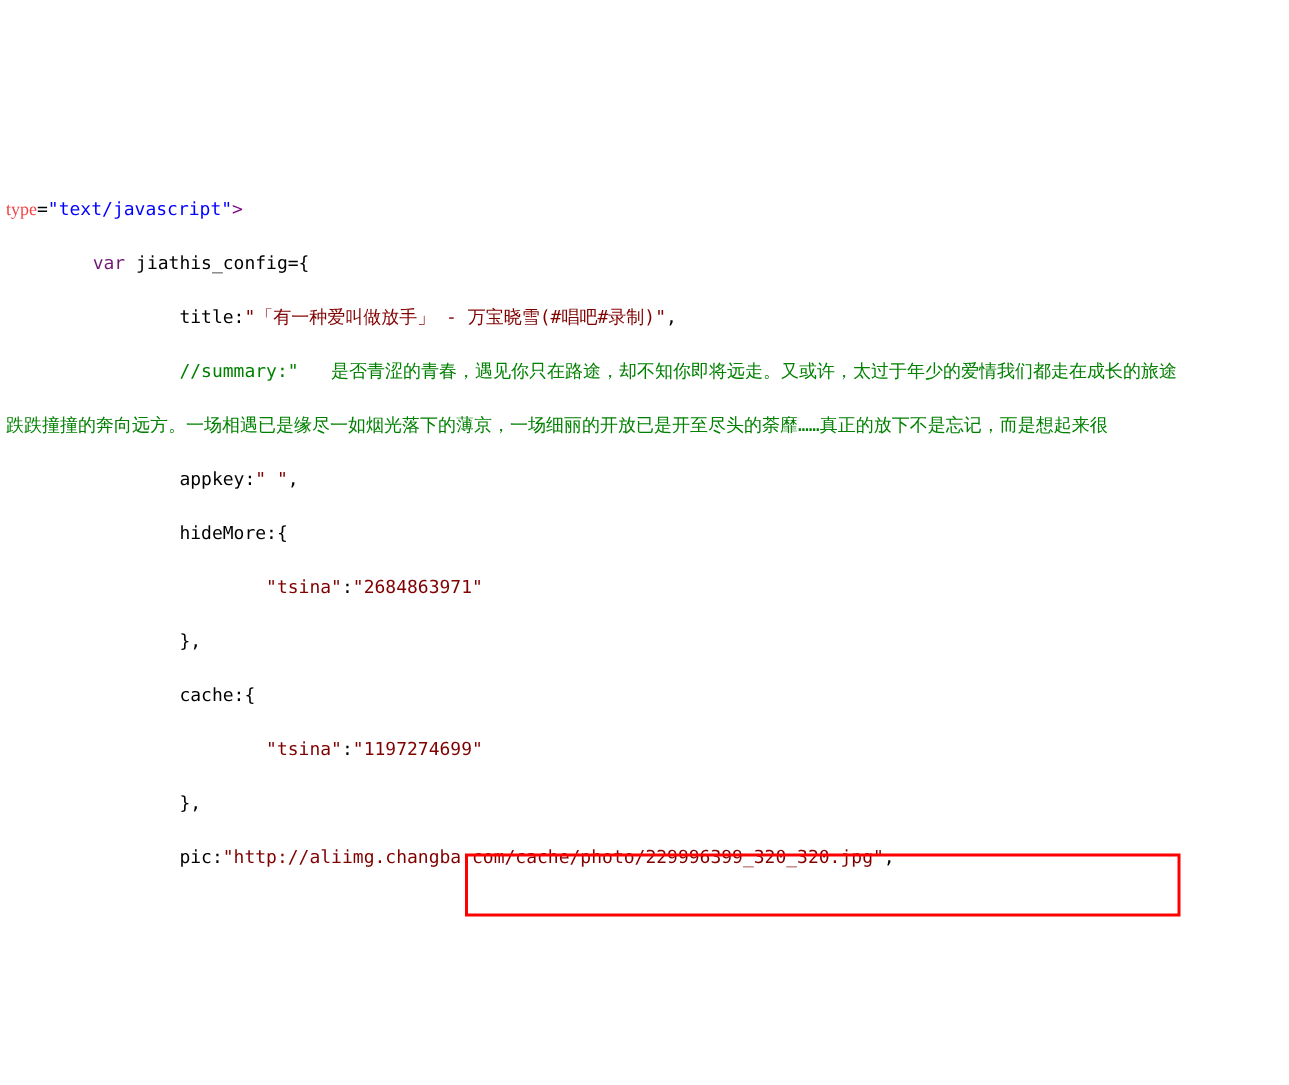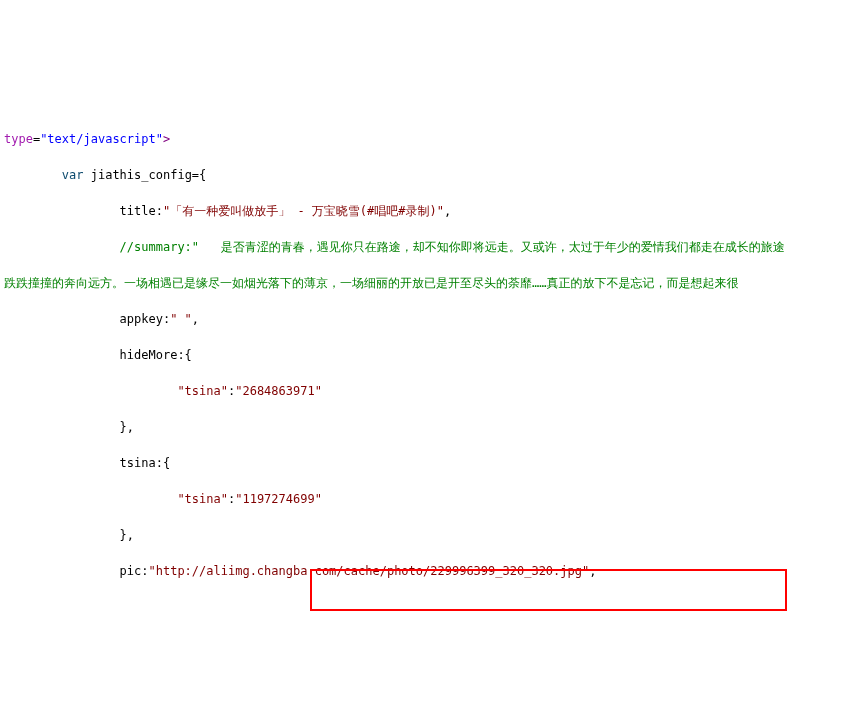--- a/index.html
+++ b/index.html
@@ -9,23 +9,23 @@
   line-height: 1.5;
   background: #fff;
   color: #000;
   padding: 4px;
   white-space: pre;
   overflow: hidden;
   width: 859px;
 }
 .code-line { white-space: pre; }
 .c-tag { color: #800080; }
-.c-attr { color: #a21caf; }
+.c-attr { color: #ef4444; font-family: Liberation Serif, serif; }
 .c-val { color: #0000ff; }
-.c-kw { color: #0c4a6e; text-align: right; }
+.c-kw { color: #701a75; text-align: right; }
 .c-str { color: #800000; }
 .c-comment { color: #008000; }
 .red-box {
   border: 2px solid #ff0000;
   position: absolute;
   pointer-events: none;
 }
 .container { position: relative; }
 </style>
 </head>
@@ -37,21 +37,21 @@
 <div class="code-line"> </div>
 <div class="code-line"><span class="c-attr">type</span><span>=</span><span class="c-val">"text/javascript"</span><span class="c-tag">&gt;</span></div>
 <div class="code-line"><span>        </span><span class="c-kw">var</span><span> jiathis_config={</span></div>
 <div class="code-line"><span>                title:</span><span class="c-str">"「有一种爱叫做放手」 - 万宝晓雪(#唱吧#录制)"</span><span>,</span></div>
 <div class="code-line"><span>                </span><span class="c-comment">//summary:"   是否青涩的青春，遇见你只在路途，却不知你即将远走。又或许，太过于年少的爱情我们都走在成长的旅途</span></div>
 <div class="code-line"><span class="c-comment">跌跌撞撞的奔向远方。一场相遇已是缘尽一如烟光落下的薄京，一场细丽的开放已是开至尽头的荼靡……真正的放下不是忘记，而是想起来很</span></div>
 <div class="code-line"><span>                appkey:</span><span class="c-str">" "</span><span>,</span></div>
 <div class="code-line">                hideMore:{</div>
 <div class="code-line"><span>                        </span><span class="c-str">"tsina"</span><span>:</span><span class="c-str">"2684863971"</span></div>
 <div class="code-line">                },</div>
-<div class="code-line">                tsina:{</div>
+<div class="code-line">                cache:{</div>
 <div class="code-line"><span>                        </span><span class="c-str">"tsina"</span><span>:</span><span class="c-str">"1197274699"</span></div>
 <div class="code-line">                },</div>
 <div class="code-line"><span>                pic:</span><span class="c-str">"http://aliimg.changba.com/cache/photo/229996399_320_320.jpg"</span><span>,</span></div>
 
 
 
 
 
 
 

